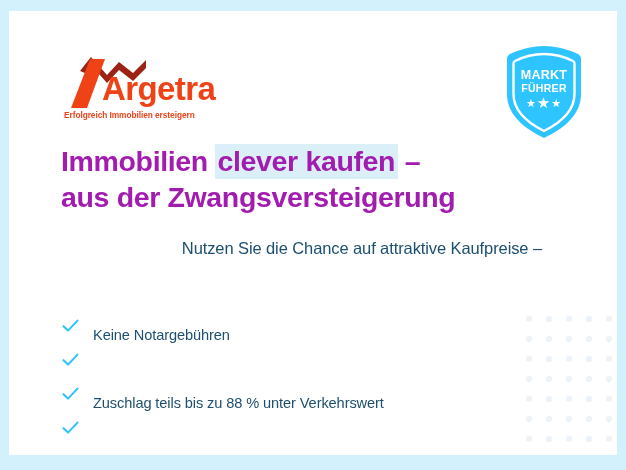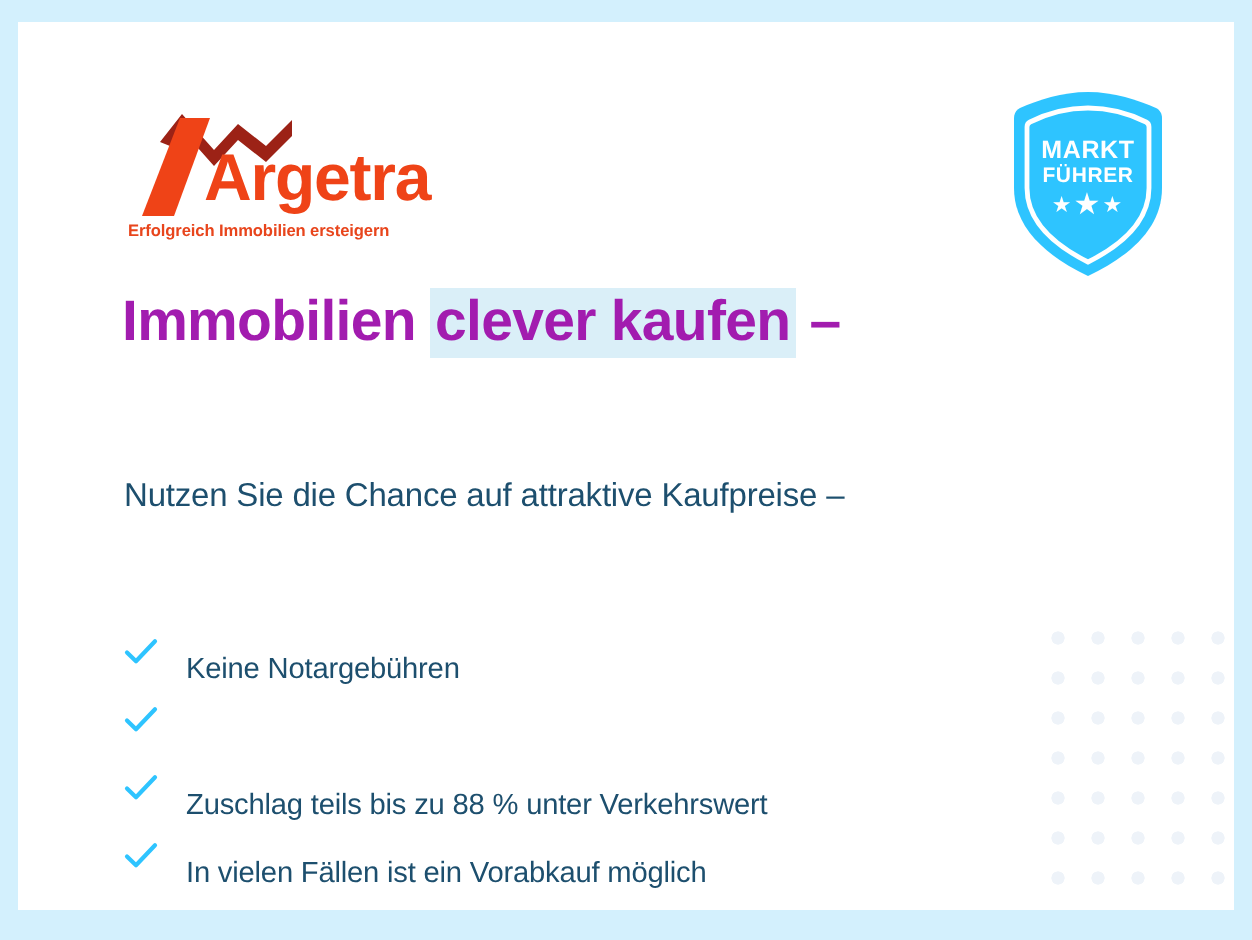--- a/index.html
+++ b/index.html
@@ -132,20 +132,21 @@
   #subheadline {
     position: absolute;
     left: 53px;
     top: 224px;
     width: 480px;
     font-size: 16.5px;
     font-weight: 400;
     color: #1d4f6e;
     line-height: 1.62;
     letter-spacing: -0.1px;
+    text-align: right;
   }
 
   
   #bullets {
     position: absolute;
     left: 53px;
     top: 298px;
     width: 470px;
   }
   .bullet {
@@ -197,20 +198,21 @@
 
         <path d="M27 6 L42 6 L24 55 L8 55 Z" fill="#ef4317"></path>
 
         <text x="39" y="47" font-family="'Liberation Sans', sans-serif" font-size="33" font-weight="700" fill="#ef4317" letter-spacing="-0.6">Argetra</text>
       </svg>
       <div id="logo-tagline">Erfolgreich Immobilien ersteigern</div>
     </div>
 
     <div id="headline">
       <span>Immobilien </span><span class="hl-mark">clever kaufen</span><span> –</span><br>
+      <span>aus der Zwangsversteigerung</span>
     </div>
 
     <div id="subheadline">
       <span>Nutzen Sie die Chance auf attraktive Kaufpreise –</span><br>
     </div>
 
     <div id="bullets">
 
       <div class="bullet">
         <svg class="bullet-check" viewBox="0 0 17 16" xmlns="http://www.w3.org/2000/svg">
@@ -229,19 +231,18 @@
         <svg class="bullet-check" viewBox="0 0 17 16" xmlns="http://www.w3.org/2000/svg">
           <path d="M1.5 8.2 L6 12.6 L15.5 2.6" fill="none" stroke="#2ec4ff" stroke-width="2.1" stroke-linecap="round" stroke-linejoin="round"></path>
         </svg>
         <span class="bullet-label">Zuschlag teils bis zu 88 % unter Verkehrswert</span>
       </div>
 
       <div class="bullet">
         <svg class="bullet-check" viewBox="0 0 17 16" xmlns="http://www.w3.org/2000/svg">
           <path d="M1.5 8.2 L6 12.6 L15.5 2.6" fill="none" stroke="#2ec4ff" stroke-width="2.1" stroke-linecap="round" stroke-linejoin="round"></path>
         </svg>
-        <span class="bullet-label">In vielen Fällen ist ein Vorabkauf möglich</span>
       </div>
 
     </div>
 
   </div>
 </div>
 
 </body></html>

